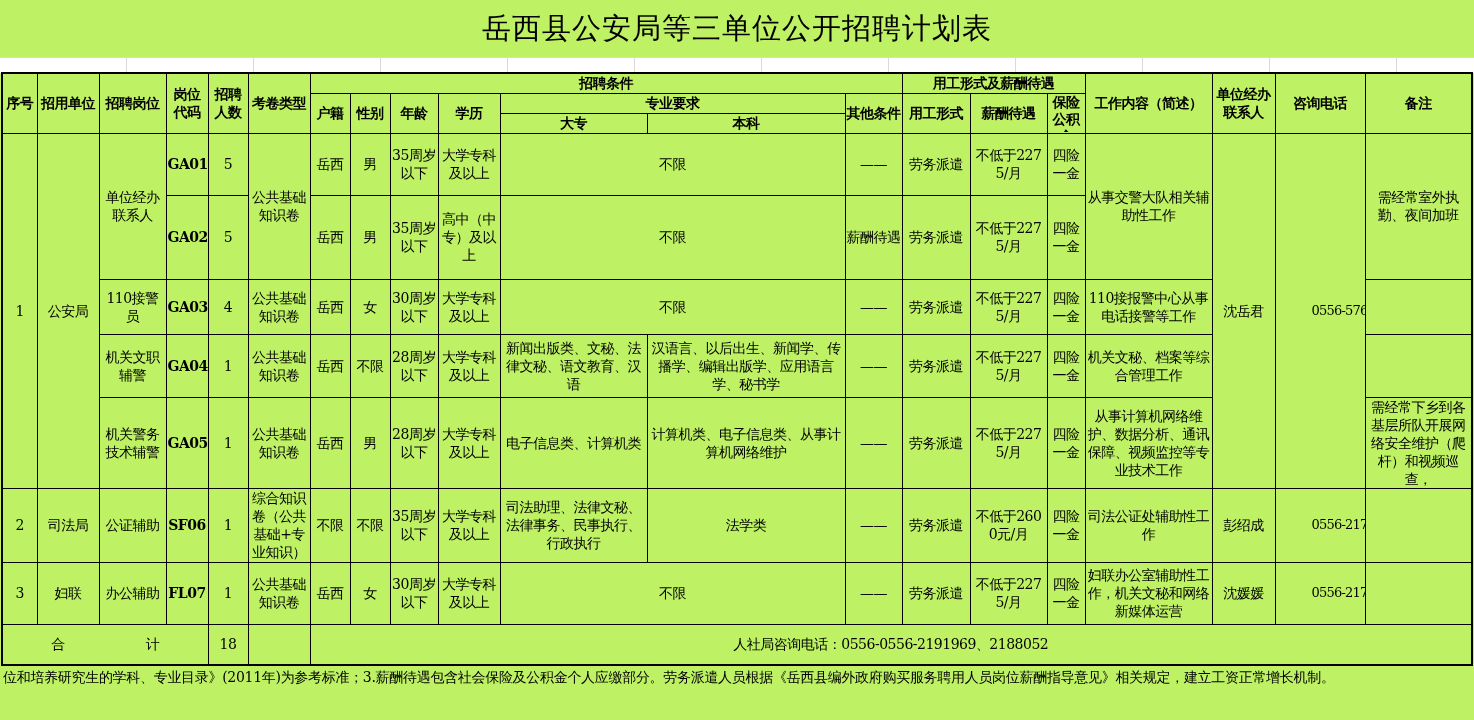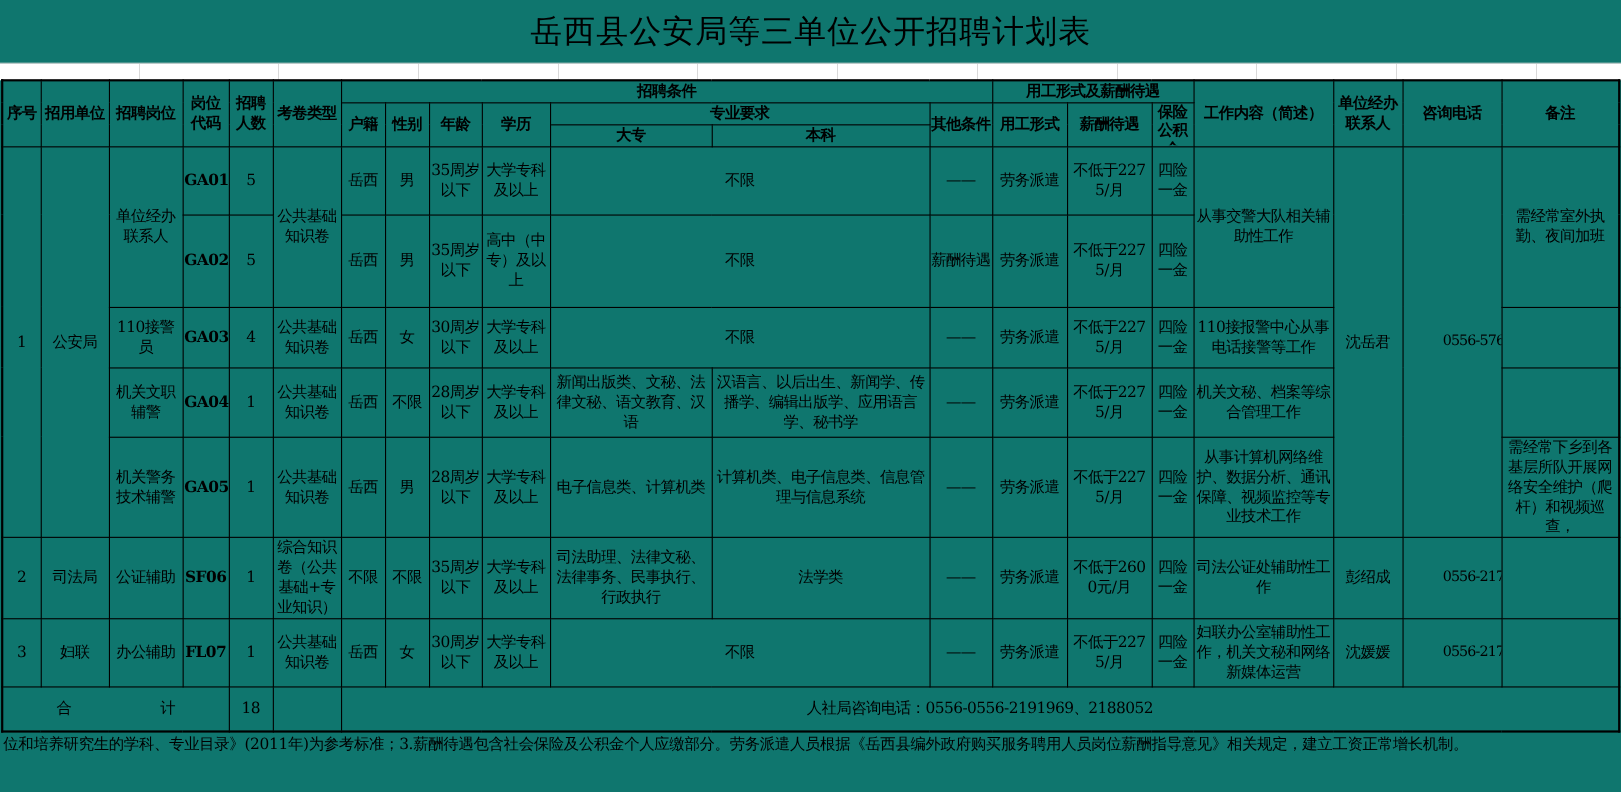--- a/index.html
+++ b/index.html
@@ -1,16 +1,16 @@
 <!DOCTYPE html>
 <html><head>
 <meta charset="utf-8">
 <style>
   html,body{margin:0;padding:0;background:#ffffff;}
-  #screen{position:relative;width:1474px;height:720px;background:#0f766e;overflow:hidden;
+  #screen{position:relative;width:1474px;height:720px;background:#bef264;overflow:hidden;
           font-family:"DejaVu Serif","Liberation Serif",serif;color:#000;}
   
   #title{position:absolute;left:0;top:0;width:1474px;height:57px;line-height:57px;
          text-align:center;font-size:29px;letter-spacing:1px;}
   
   #band{position:absolute;left:0;top:57px;width:1474px;height:15px;
         border-top:1px solid #d9d9d9;
         background:repeating-linear-gradient(to right,#ffffff 0 126px,#d9d9d9 126px 127px);}
   
   table{position:absolute;left:1px;top:72px;width:1470px;border-collapse:collapse;
@@ -173,21 +173,21 @@
     <tr class="r4">
       <td>机关警务技术辅警</td>
       <td class="nowrap">GA05</td>
       <td>1</td>
       <td>公共基础知识卷</td>
       <td>岳西</td>
       <td>男</td>
       <td>28周岁以下</td>
       <td>大学专科及以上</td>
       <td>电子信息类、计算机类</td>
-      <td>计算机类、电子信息类、信息管理与信息系统</td>
+      <td>计算机类、电子信息类、从事计算机网络维护</td>
       <td>——</td>
       <td>劳务派遣</td>
       <td>不低于2275/月</td>
       <td>四险一金</td>
       <td>从事计算机网络维护、数据分析、通讯保障、视频监控等专业技术工作</td>
       <td>需经常下乡到各基层所队开展网络安全维护（爬杆）和视频巡查，</td>
     </tr>
 
     <tr class="r5">
       <td>2</td>

